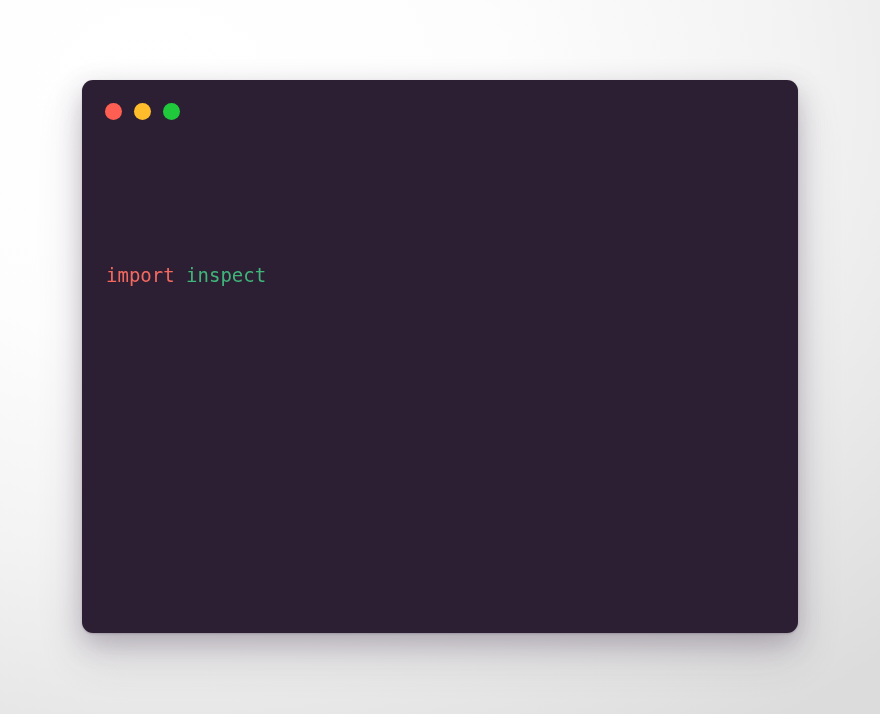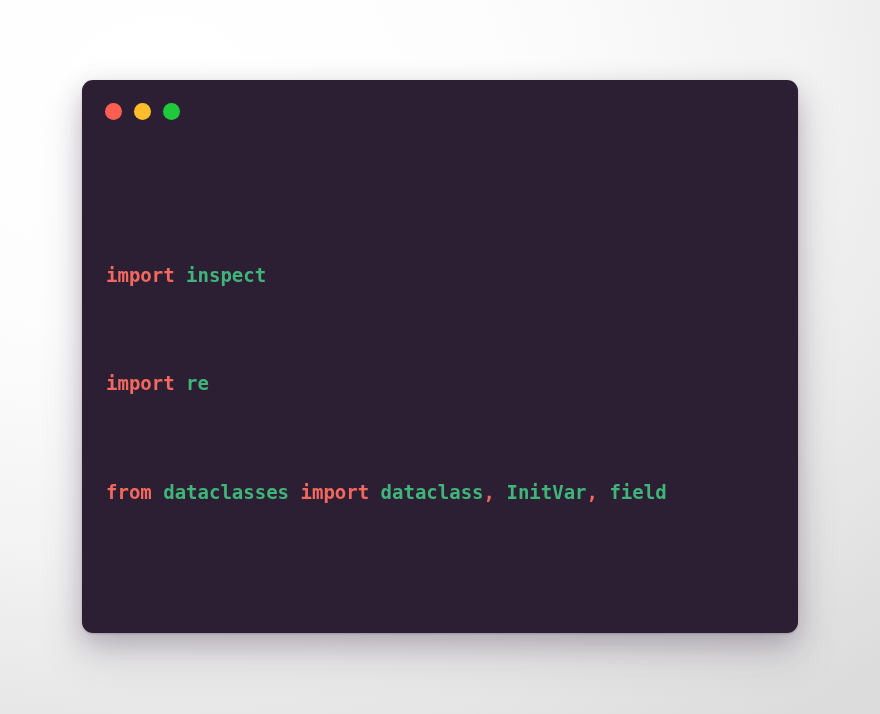--- a/index.html
+++ b/index.html
@@ -72,21 +72,20 @@
     left: 24px;
     top: 100px;
     right: 14px;
     bottom: 14px;
     font-family: "DejaVu Sans Mono", monospace;
     font-size: 19px;
     line-height: 27.2px;
     white-space: pre;
     letter-spacing: 0px;
     color: #e6dfe8;
-    font-weight: bold;
     -webkit-font-smoothing: antialiased;
   }
   .line {
     min-height: 27.2px;
     white-space: pre;
   }
 
   
   .t-kw      { color: #f4695f; }  
   .t-name    { color: #3fb57a; }  
@@ -104,23 +103,21 @@
         <span class="dot dot-close"></span>
         <span class="dot dot-min"></span>
         <span class="dot dot-max"></span>
       </div>
     </div>
 
     <div class="code">
 
       <div class="line"><span class="t-kw">import</span><span class="t-punc"> </span><span class="t-name">inspect</span></div>
 
-      <div class="line"><span class="t-kw">import</span><span class="t-punc"> </span><span class="t-name">re</span></div>
 
-      <div class="line"><span class="t-kw">from</span><span class="t-punc"> </span><span class="t-name">dataclasses</span><span class="t-punc"> </span><span class="t-kw">import</span><span class="t-punc"> </span><span class="t-name">dataclass</span><span class="t-kw">, </span><span class="t-name">InitVar</span><span class="t-kw">, </span><span class="t-name">field</span></div>
 
 
       
       
 
       
 
       
 
       

